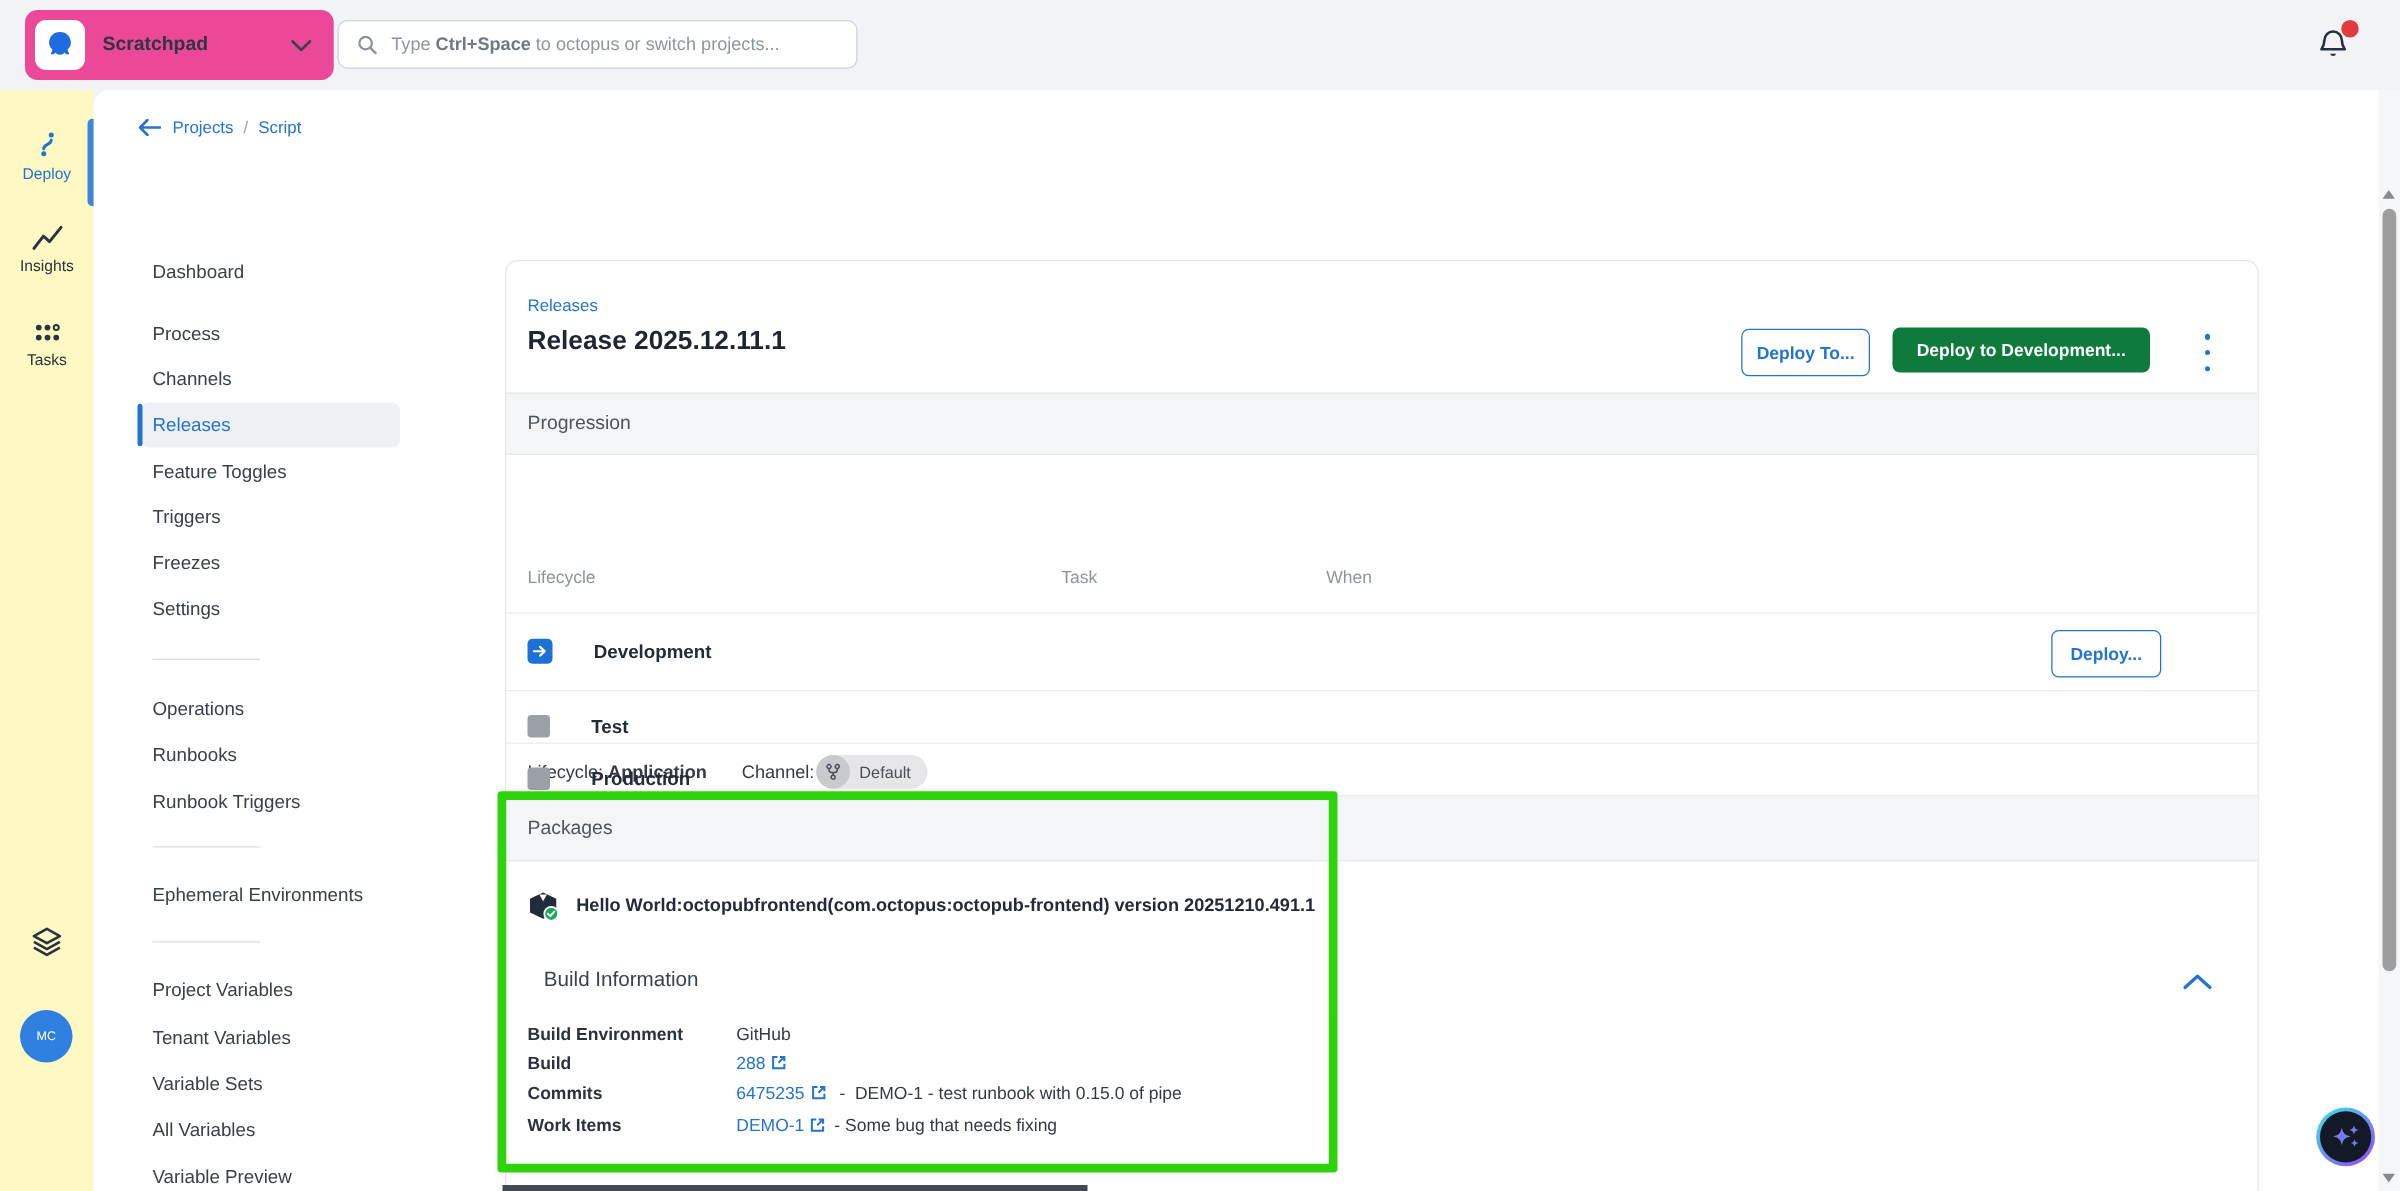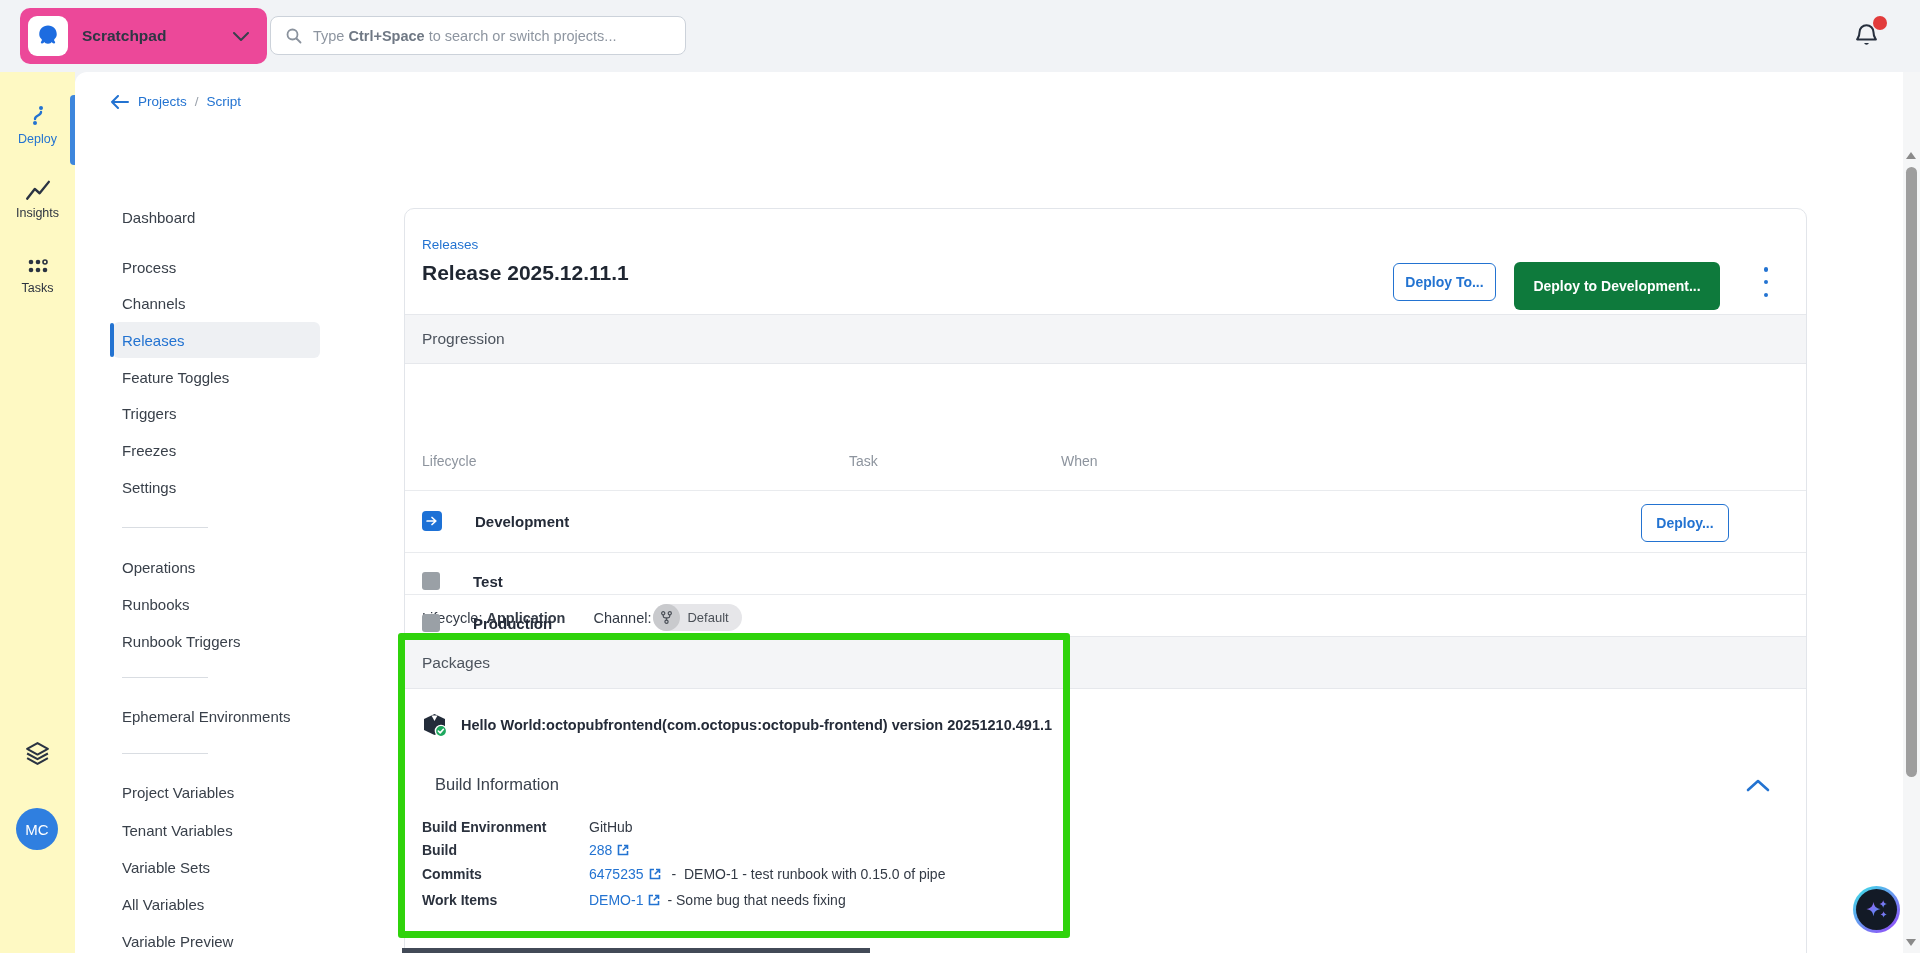--- a/index.html
+++ b/index.html
@@ -27,21 +27,21 @@
   
   .rail { position:absolute; left:0; top:72px; width:75px; bottom:0; background:#fef9c3; }
   .rail-item { position:absolute; left:0; width:75px; display:flex; flex-direction:column;
                align-items:center; gap:4px; cursor:pointer; }
   .rail-item .lbl { font-size:12.5px; color:#2c3340; }
   .rail-item.active .lbl { color:#2373d1; }
   .rail-activebar { position:absolute; right:0; top:23px; width:5px; height:70px; background:#3d86dc;
                     border-radius:4px 0 0 4px; }
   .rail-bottom { position:absolute; left:0; width:75px; display:flex; justify-content:center; cursor:pointer; }
   .avatar { position:absolute; left:16px; top:808px; width:42px; height:42px; border-radius:50%;
-            background:#2f7fe0; color:#fff; font-size:15px; display:flex; align-items:center;
+            background:#2f7fe0; color:#fff; font-size:10px; display:flex; align-items:center;
             justify-content:center; cursor:pointer; }
 
   
   .content { position:absolute; left:75px; top:72px; right:0; bottom:0; background:#fff;
              border-radius:12px 0 0 0; }
   .breadcrumb { position:absolute; left:110px; top:94px; display:flex; align-items:center;
                 font-size:13.5px; color:#2373d1; }
   .breadcrumb a { color:#2373d1; text-decoration:none; cursor:pointer; }
   .breadcrumb .sep { color:#9aa1ab; margin:0 8px; }
   .titlebar { position:absolute; left:113px; top:140px; display:flex; align-items:center; gap:16px; }
@@ -58,21 +58,21 @@
 
   
   .card { position:absolute; left:404px; top:208px; width:1403px; height:760px; background:#fff;
           border:1px solid #e2e5ea; border-radius:10px 10px 0 0; }
   .overline { position:absolute; left:17px; top:28px; font-size:13.5px; color:#2373d1; cursor:pointer; }
   .release-title { position:absolute; left:17px; top:52px; font-size:21px; font-weight:bold; color:#1f2631; }
   .btn-outline { position:absolute; height:38px; border:1px solid #2373d1; border-radius:6px;
                  background:#fff; color:#2373d1; font-weight:bold; font-size:14px;
                  display:flex; align-items:center; justify-content:center; cursor:pointer;
                  font-family:"Liberation Sans", sans-serif; }
-  .btn-green { position:absolute; height:48px; border:none; border-radius:6px; background:#0e7a3c;
+  .btn-green { position:absolute; height:36px; border:none; border-radius:6px; background:#0e7a3c;
                color:#fff; font-weight:bold; font-size:14px; display:flex; align-items:center;
                justify-content:center; cursor:pointer; font-family:"Liberation Sans", sans-serif; }
   .kebab { position:absolute; left:1352px; top:58px; width:18px; height:30px; display:flex;
            flex-direction:column; align-items:center; justify-content:space-between; cursor:pointer; }
   .kebab i { width:4.5px; height:4.5px; border-radius:50%; background:#2373d1; }
   .band { position:absolute; left:0; width:1401px; background:#f4f5f7; border-top:1px solid #e6e8ec;
           border-bottom:1px solid #e6e8ec; display:flex; align-items:center; padding-left:17px;
           font-size:15.5px; color:#4d545e; }
   .lifecycle-row { position:absolute; left:17px; top:395px; display:flex; align-items:center;
                    font-size:14.5px; color:#333a45; }
@@ -134,21 +134,21 @@
       <svg class="switcher-chevron" width="16" height="10" viewBox="0 0 16 10">
         <polyline points="1,1 8,8 15,1" fill="none" stroke="#39414d" stroke-width="2" stroke-linecap="round" stroke-linejoin="round"></polyline>
       </svg>
     </div>
 
     <div class="search">
       <svg width="18" height="18" viewBox="0 0 18 18">
         <circle cx="7.5" cy="7.5" r="5" fill="none" stroke="#8a929d" stroke-width="1.8"></circle>
         <line x1="11.5" y1="11.5" x2="15.5" y2="15.5" stroke="#8a929d" stroke-width="1.8" stroke-linecap="round"></line>
       </svg>
-      <span class="ph"><span>Type </span><b>Ctrl+Space</b><span> to search or switch projects...</span></span>
+      <span class="ph"><span>Type </span><b>Ctrl+Space</b><span> to octopus or switch projects...</span></span>
     </div>
 
     <div class="bell">
       <svg width="27" height="28" viewBox="0 0 24 26">
         <path d="M12 3a6.5 6.5 0 0 0-6.5 6.5c0 4-1.6 5.5-2.2 6.7h17.4c-.6-1.2-2.2-2.7-2.2-6.7A6.5 6.5 0 0 0 12 3z" fill="none" stroke="#262f3d" stroke-width="1.9" stroke-linejoin="round"></path>
         <path d="M9.8 19.5a2.3 2.3 0 0 0 4.4 0z" fill="#262f3d"></path>
       </svg>
       <span class="bell-dot"></span>
     </div>
   </div>

